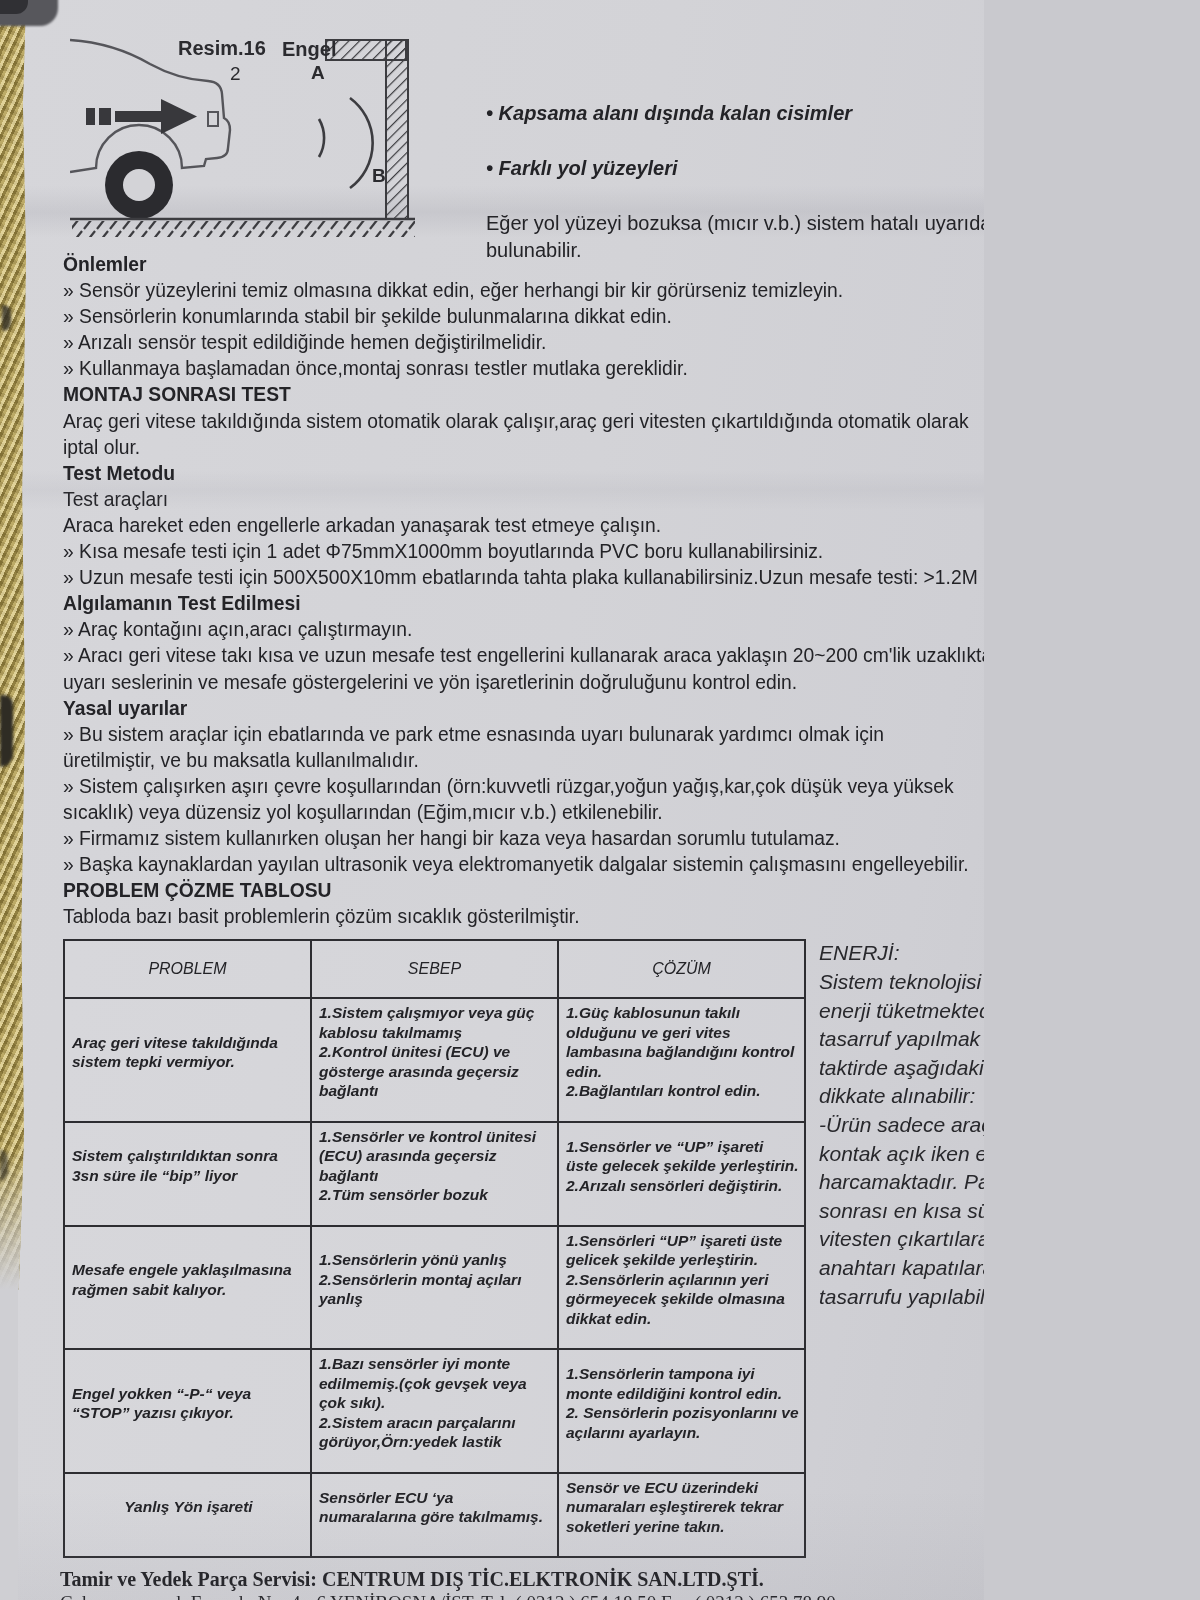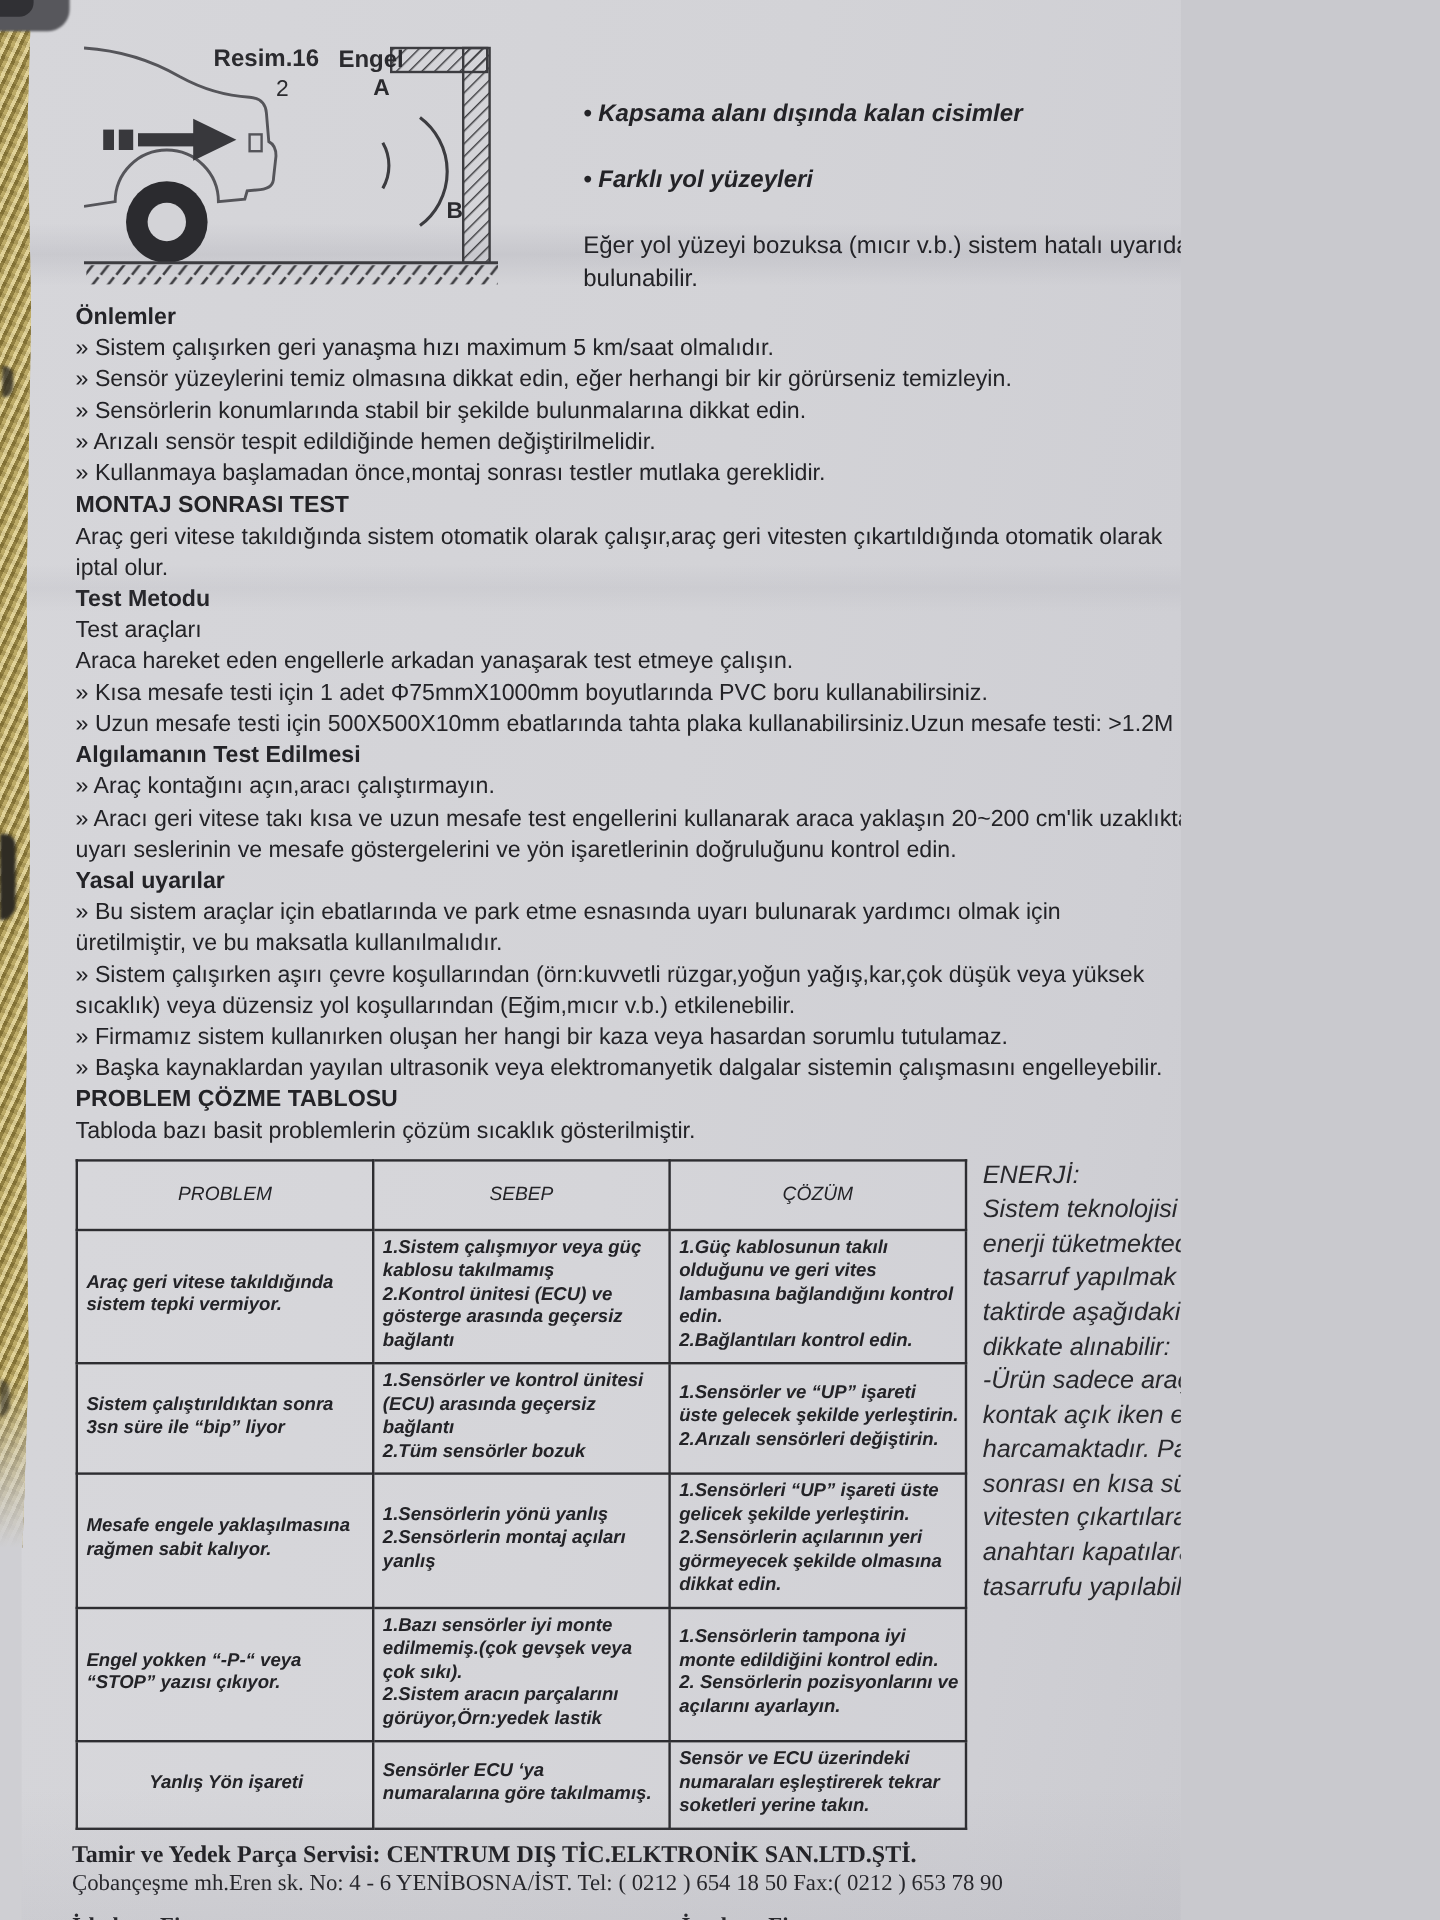--- a/index.html
+++ b/index.html
@@ -31,35 +31,35 @@
     background:linear-gradient(to bottom,rgba(255,255,255,0),rgba(125,125,138,.08),rgba(255,255,255,0));}
   .fold-right{position:absolute;right:0;top:0;width:90px;height:950px;
     background:linear-gradient(to right,rgba(255,255,255,0),rgba(238,238,242,.55) 55%,rgba(120,120,132,.25) 100%);}
   .fold-tr{position:absolute;right:0;top:0;width:150px;height:160px;
     background:linear-gradient(225deg,rgba(235,235,239,.65) 0 36px,rgba(235,235,239,0) 110px);}
   .shade-bottom{position:absolute;left:0;bottom:0;width:100%;height:110px;
     background:linear-gradient(to bottom,rgba(130,130,142,0),rgba(130,130,142,.10));}
 
   .figure-block{position:relative;height:252px;}
   .figure-svg{position:absolute;left:52px;top:22px;}
-  .intro{position:absolute;left:468px;top:54px;width:560px;color:#232327;
+  .intro{position:absolute;left:468px;top:72px;width:560px;color:#232327;
     font-size:20px;line-height:27.5px;white-space:pre-line;}
   .intro p{margin:0;}
   .intro .bi{font-weight:bold;font-style:italic;}
 
   .main{margin:0 30px 0 45px;width:1108px;color:#232327;font-size:19.3px;line-height:26.1px;}
   .main p{margin:0;white-space:pre-line;}
   .main .h{font-weight:bold;}
 
   .tbl-row{display:flex;margin:9px 0 0 45px;align-items:flex-start;}
   table.trouble{border-collapse:collapse;width:741px;table-layout:fixed;background:rgba(255,255,255,.06);font-style:italic;}
   table.trouble col{width:247px;}
   table.trouble th{border:2px solid #2d2d31;font-weight:normal;font-size:16px;color:#232327;height:54px;}
   table.trouble td{border:2px solid #2d2d31;font-weight:bold;font-size:15.5px;line-height:19.5px;
-    color:#232327;padding:4px 5px 8px 7px;vertical-align:middle;white-space:pre-line;}
+    color:#232327;padding:4px 5px 20px 7px;vertical-align:middle;white-space:pre-line;}
   td.pcell{padding-left:11px;}
   tr.r1{height:100px;} tr.r2{height:88px;} tr.r3{height:94px;} tr.r4{height:104px;} tr.r5{height:60px;}
 
   .energy{margin-left:13px;width:336px;font-style:italic;font-size:21px;line-height:28.6px;color:#28282c;}
   .energy p{margin:0;white-space:pre-line;}
 
   .footer{margin:9px 0 0 42px;font-family:"Liberation Serif",serif;color:#1f1f23;}
   .footer p{margin:0;}
   .svc1{font-weight:bold;font-size:20px;line-height:24px;}
   .svc2{font-size:19px;line-height:23px;}
@@ -129,21 +129,20 @@
       <div class="intro">
         <p class="bi">• Kapsama alanı dışında kalan cisimler</p>
         <p class="bi">• Farklı yol yüzeyleri</p>
         <p>Eğer yol yüzeyi bozuksa (mıcır v.b.) sistem hatalı uyarıda
 bulunabilir.</p>
       </div>
     </div>
 
     <div class="main">
       <p class="h">Önlemler</p>
-      <p>» Sistem çalışırken geri yanaşma hızı maximum 5 km/saat olmalıdır.</p>
       <p>» Sensör yüzeylerini temiz olmasına dikkat edin, eğer herhangi bir kir görürseniz temizleyin.</p>
       <p>»  Sensörlerin konumlarında stabil bir şekilde bulunmalarına dikkat edin.</p>
       <p>»  Arızalı sensör tespit edildiğinde hemen değiştirilmelidir.</p>
       <p>»  Kullanmaya başlamadan önce,montaj sonrası testler mutlaka gereklidir.</p>
       <p class="h">MONTAJ SONRASI TEST</p>
       <p>Araç geri vitese takıldığında sistem otomatik olarak çalışır,araç geri vitesten çıkartıldığında otomatik olarak
 iptal olur.</p>
       <p class="h">Test Metodu</p>
       <p>Test araçları</p>
       <p>Araca hareket eden engellerle arkadan yanaşarak test etmeye çalışın.</p>

